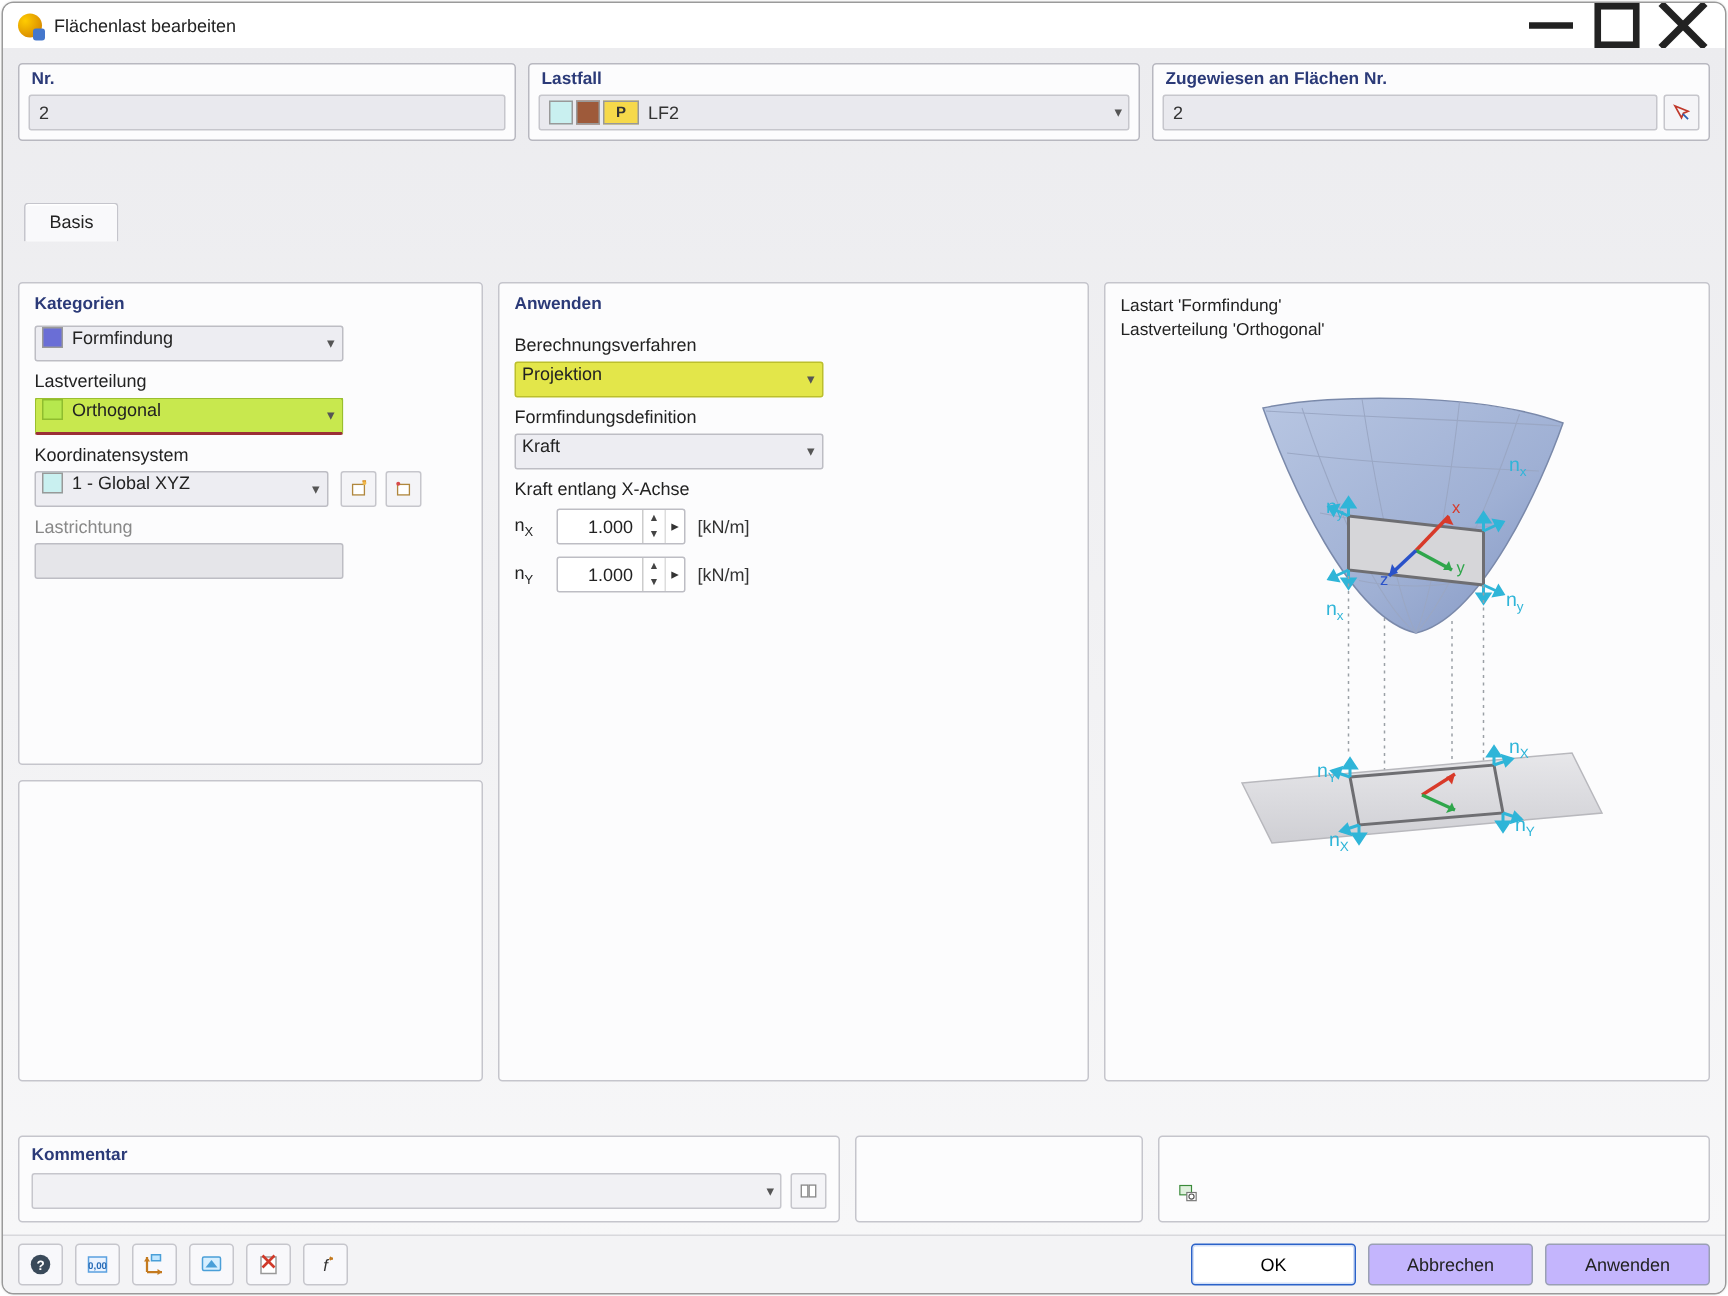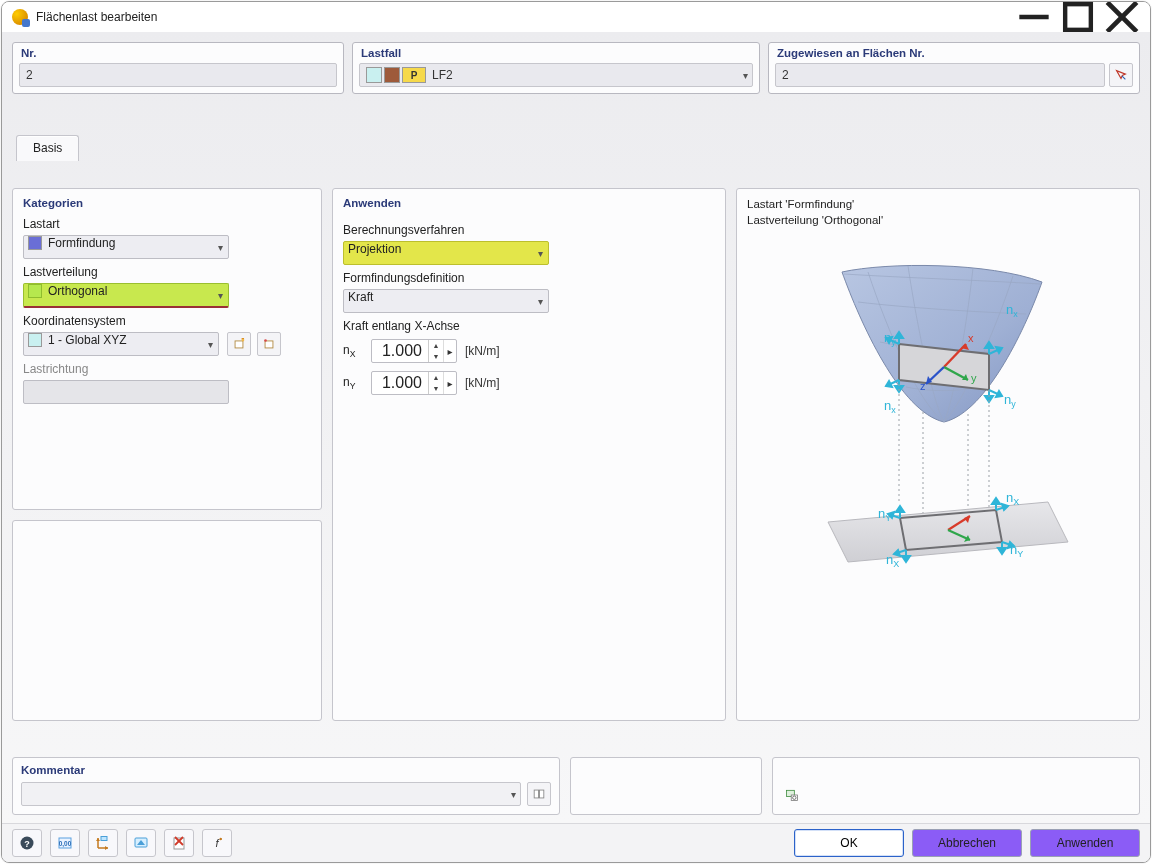--- a/index.html
+++ b/index.html
@@ -170,21 +170,21 @@
   .inline-icons { display:flex; gap:6px; margin-left:8px; }
 
   .paramrow { display:flex; align-items:center; gap:8px; margin:2px 0 6px 0;}
   .paramrow .sym { width:20px; font-size:12px; }
   .spinner {
     display:flex; align-items:center;
     height:22px; width:84px;
     border:1px solid #bdbdc4; border-radius:2px; background:#fff;
     position:relative;
   }
-  .spinner .val { flex:1; text-align:right; padding-right:6px; font-size:16px; }
+  .spinner .val { flex:1; text-align:right; padding-right:6px; font-size:12px; }
   .spinner .spinbtns {
     width:14px; height:22px; border-left:1px solid #ccc;
     display:flex; flex-direction:column;
   }
   .spinner .spinbtns div { flex:1; display:flex; align-items:center; justify-content:center; font-size:7px; color:#444;}
   .spinner .step { width:12px; height:22px; display:flex; align-items:center; justify-content:center; font-size:10px; color:#333; border-left:1px solid #ddd; }
   .unit { color:#333; font-size:12px; }
 
   
   .preview-head { font-size:11.5px; color:#222; line-height:1.35; margin-bottom:6px;}
@@ -213,21 +213,21 @@
     border:1px solid #c6c6cc; border-radius:3px;
     background:#f8f8fb;
     display:flex; align-items:center; justify-content:center;
     position:relative;
   }
   .toolbtn svg { width:16px; height:16px; }
   .footer .spacer { flex:1; }
   .btn {
     min-width:80px; height:26px;
     border:1px solid #9aa0b4; border-radius:3px;
-    background:#8b5cf6;
+    background:#c4b5fd;
     display:flex; align-items:center; justify-content:center;
     padding:0 14px;
   }
   .btn.primary { border-color:#2b62c9; color:#000; background:#fff; box-shadow: inset 0 0 0 1px #d3e0f7; }
 
   sub { font-size:0.72em; }
 </style>
 </head>
 <body>
 
@@ -295,21 +295,20 @@
     <div class="tabstrip">
       <div class="tab">Basis</div>
     </div>
 
     <div class="panelrow">
 
       <div class="leftcol">
         <div class="panel" style="height:302px;">
           <div class="sectiontitle">Kategorien</div>
 
-          <div class="lab">Lastart</div>
           <div class="combo">
             <span class="swatch-sm" style="background:#6a6ed6;"></span>
             <span>Formfindung</span>
             <span class="chev">▾</span>
           </div>
 
           <div class="lab">Lastverteilung</div>
           <div class="combo hilite-green hilite-bottom">
             <span class="swatch-sm" style="background:#b6e84e;border-color:#8fbd2e;"></span>
             <span>Orthogonal</span>

